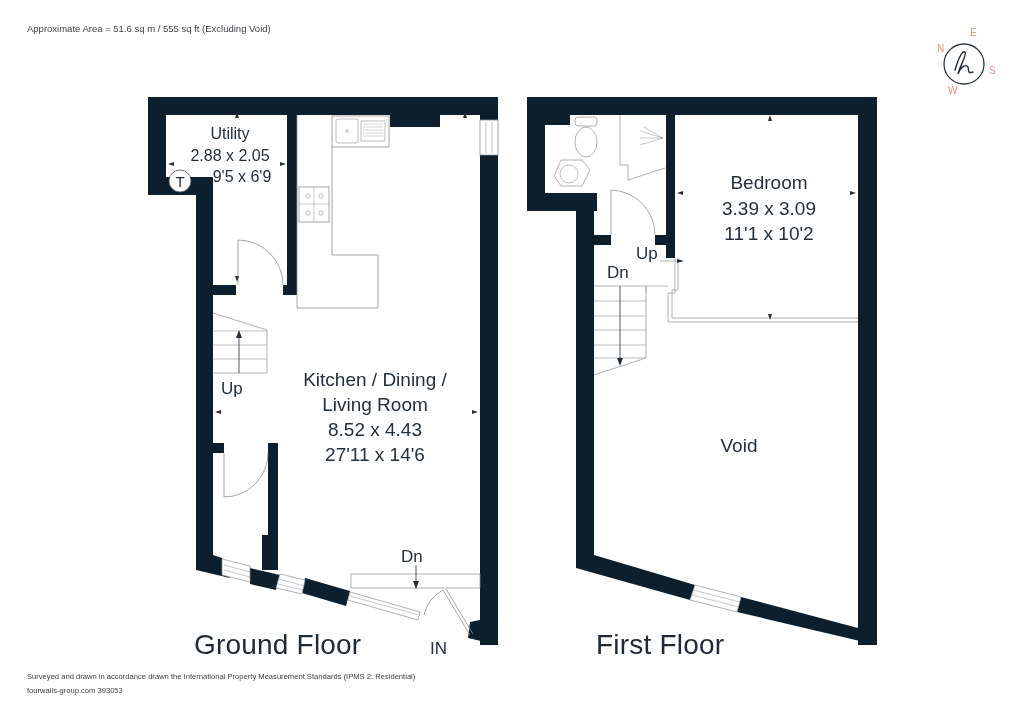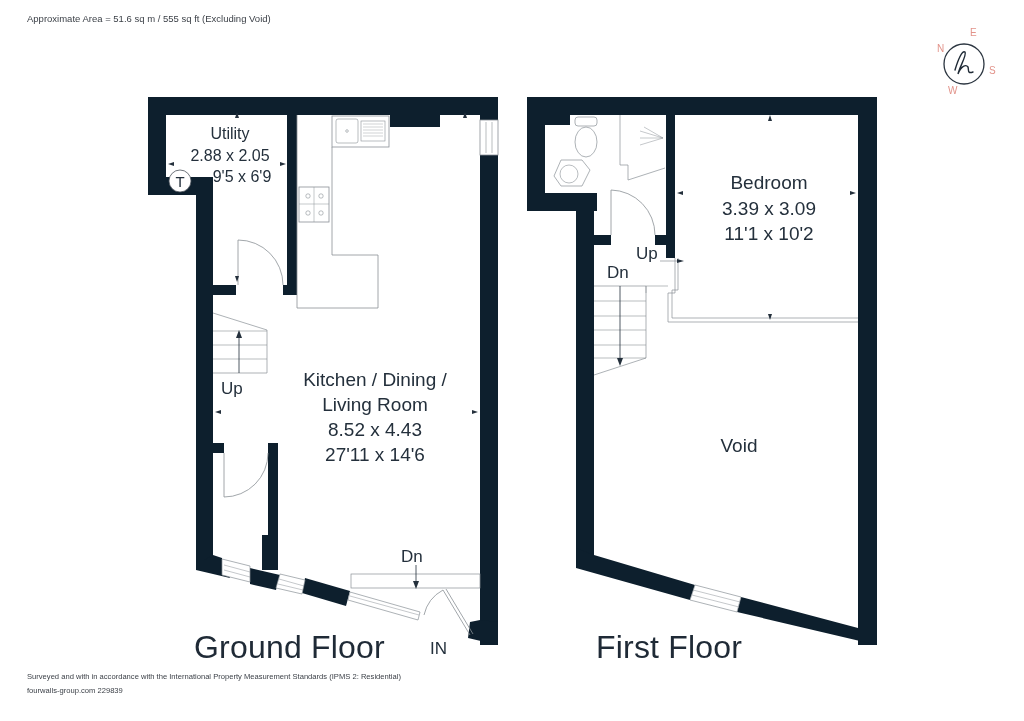--- a/index.html
+++ b/index.html
@@ -1,21 +1,21 @@
 <!DOCTYPE html>
 <html><head>
   <meta charset="utf-8">
   <style>
     html, body { margin: 0; padding: 0; background: #ffffff; }
     body { width: 1024px; height: 721px; position: relative; overflow: hidden;
            font-family: "Liberation Sans", "DejaVu Sans", sans-serif; color: #1f2a36; }
-    .area-text { position: absolute; left: 27px; top: 13px; font-size: 9.5px; color: #3a3f46; }
+    .area-text { position: absolute; left: 27px; top: 23px; font-size: 9.5px; color: #3a3f46; }
     .footer-1 { position: absolute; left: 27px; top: 672px; font-size: 7.6px; color: #3a3f46; }
     .footer-2 { position: absolute; left: 27px; top: 686px; font-size: 7.6px; color: #3a3f46; }
-    .floor-label { position: absolute; font-size: 32px; color: #1f2a36; letter-spacing: 0.2px; }
+    .floor-label { position: absolute; font-size: 28px; color: #1f2a36; letter-spacing: 0.2px; }
     .gf-label { left: 194px; top: 629px; }
     .ff-label { left: 572px; top: 629px; margin-left: 24px; }
     svg.plan { position: absolute; left: 0; top: 0; }
     .room-text { font-family: "Liberation Sans", "DejaVu Sans", sans-serif; fill: #24303c; }
     .compass-letter { font-family: "Liberation Sans", "DejaVu Sans", sans-serif; font-size: 10px; fill: #e2938a; }
   </style>
 </head>
 <body>
 
 <div class="area-text">Approximate Area = 51.6 sq m / 555 sq ft (Excluding Void)</div>
@@ -200,14 +200,14 @@
     <text class="room-text" x="769" y="189" font-size="19" text-anchor="middle">Bedroom</text>
     <text class="room-text" x="769" y="215" font-size="19" text-anchor="middle">3.39 x 3.09</text>
     <text class="room-text" x="769" y="240" font-size="19" text-anchor="middle">11'1 x 10'2</text>
     <text class="room-text" x="739" y="452" font-size="19" text-anchor="middle">Void</text>
   </g>
 </svg>
 
 <div class="floor-label gf-label">Ground Floor</div>
 <div class="floor-label ff-label">First Floor</div>
 
-<div class="footer-1">Surveyed and with in accordance with the International Property Measurement Standards (IPMS 2: Residential)</div>
-<div class="footer-2">fourwalls-group.com 229839</div>
+<div class="footer-1">Surveyed and drawn in accordance drawn the International Property Measurement Standards (IPMS 2: Residential)</div>
+<div class="footer-2">fourwalls-group.com 393053</div>
 
 </body></html>

